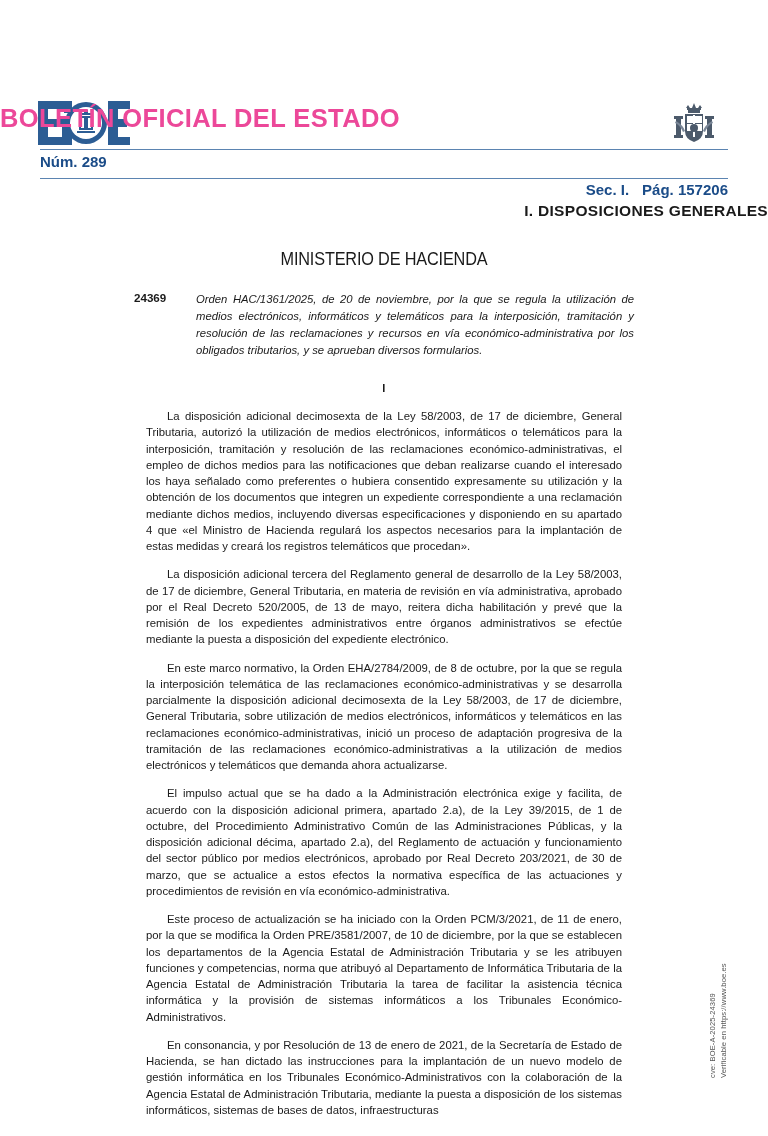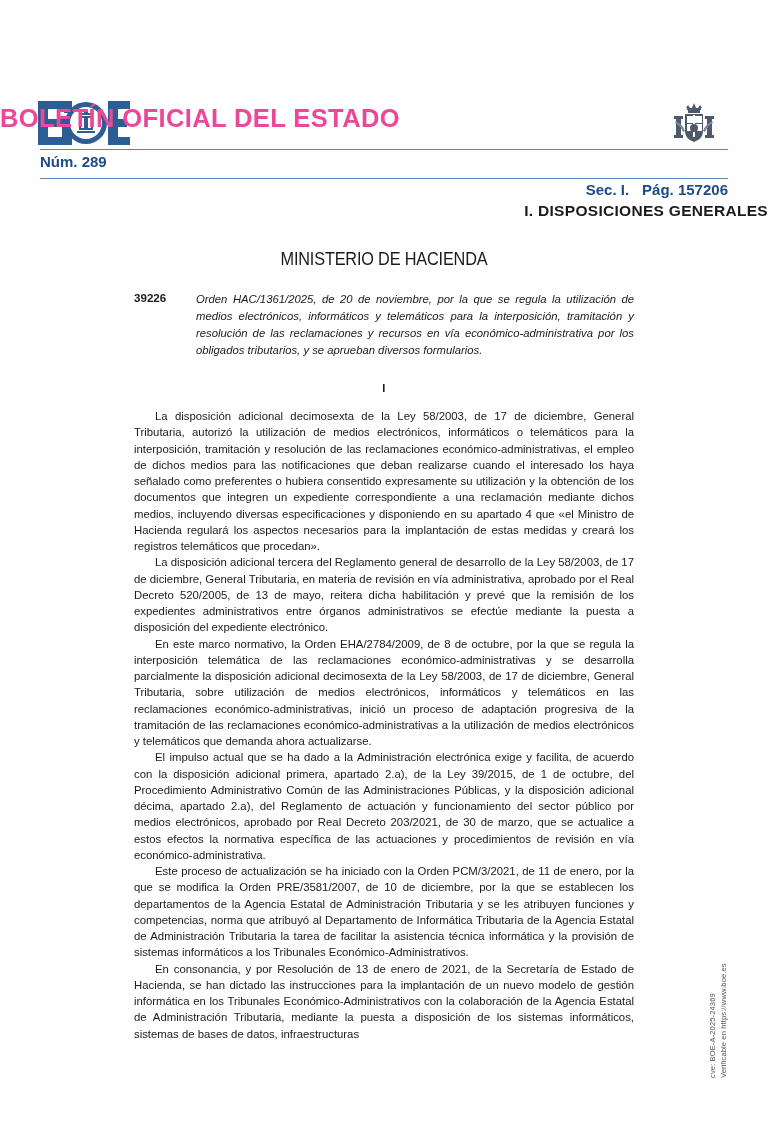--- a/index.html
+++ b/index.html
@@ -170,21 +170,21 @@
   .roman-sep {
     text-align: center;
     font-size: 11px;
     font-weight: bold;
     color: #1a1a1a;
     margin: 0 0 14px 0;
     letter-spacing: 0.5px;
   }
 
   .body-area p.para {
-    margin: 0;
+    margin: 12px;
     font-size: 11.35px;
     line-height: 16.25px;
     text-align: justify;
     text-indent: 21px;
     color: #1a1a1a;
     hyphens: none;
   }
 
   
   .side-text {
@@ -299,21 +299,21 @@
     </span>
   </div>
 
   <div class="rule rule-bottom"></div>
 
   <div class="section-title">I. DISPOSICIONES GENERALES</div>
 
   <div class="ministry-title">MINISTERIO DE HACIENDA</div>
 
   <div class="entry">
-    <div class="entry-number">39226</div>
+    <div class="entry-number">24369</div>
     <div class="entry-summary">Orden HAC/1361/2025, de 20 de noviembre, por la que se regula la utilización de medios electrónicos, informáticos y telemáticos para la interposición, tramitación y resolución de las reclamaciones y recursos en vía económico-administrativa por los obligados tributarios, y se aprueban diversos formularios.</div>
   </div>
 
   <div class="body-area">
     <div class="roman-sep">I</div>
 
     <p class="para">La disposición adicional decimosexta de la Ley 58/2003, de 17 de diciembre, General Tributaria, autorizó la utilización de medios electrónicos, informáticos o telemáticos para la interposición, tramitación y resolución de las reclamaciones económico-administrativas, el empleo de dichos medios para las notificaciones que deban realizarse cuando el interesado los haya señalado como preferentes o hubiera consentido expresamente su utilización y la obtención de los documentos que integren un expediente correspondiente a una reclamación mediante dichos medios, incluyendo diversas especificaciones y disponiendo en su apartado 4 que «el Ministro de Hacienda regulará los aspectos necesarios para la implantación de estas medidas y creará los registros telemáticos que procedan».</p>
     <p class="para">La disposición adicional tercera del Reglamento general de desarrollo de la Ley 58/2003, de 17 de diciembre, General Tributaria, en materia de revisión en vía administrativa, aprobado por el Real Decreto 520/2005, de 13 de mayo, reitera dicha habilitación y prevé que la remisión de los expedientes administrativos entre órganos administrativos se efectúe mediante la puesta a disposición del expediente electrónico.</p>
     <p class="para">En este marco normativo, la Orden EHA/2784/2009, de 8 de octubre, por la que se regula la interposición telemática de las reclamaciones económico-administrativas y se desarrolla parcialmente la disposición adicional decimosexta de la Ley 58/2003, de 17 de diciembre, General Tributaria, sobre utilización de medios electrónicos, informáticos y telemáticos en las reclamaciones económico-administrativas, inició un proceso de adaptación progresiva de la tramitación de las reclamaciones económico-administrativas a la utilización de medios electrónicos y telemáticos que demanda ahora actualizarse.</p>
     <p class="para">El impulso actual que se ha dado a la Administración electrónica exige y facilita, de acuerdo con la disposición adicional primera, apartado 2.a), de la Ley 39/2015, de 1 de octubre, del Procedimiento Administrativo Común de las Administraciones Públicas, y la disposición adicional décima, apartado 2.a), del Reglamento de actuación y funcionamiento del sector público por medios electrónicos, aprobado por Real Decreto 203/2021, de 30 de marzo, que se actualice a estos efectos la normativa específica de las actuaciones y procedimientos de revisión en vía económico-administrativa.</p>

